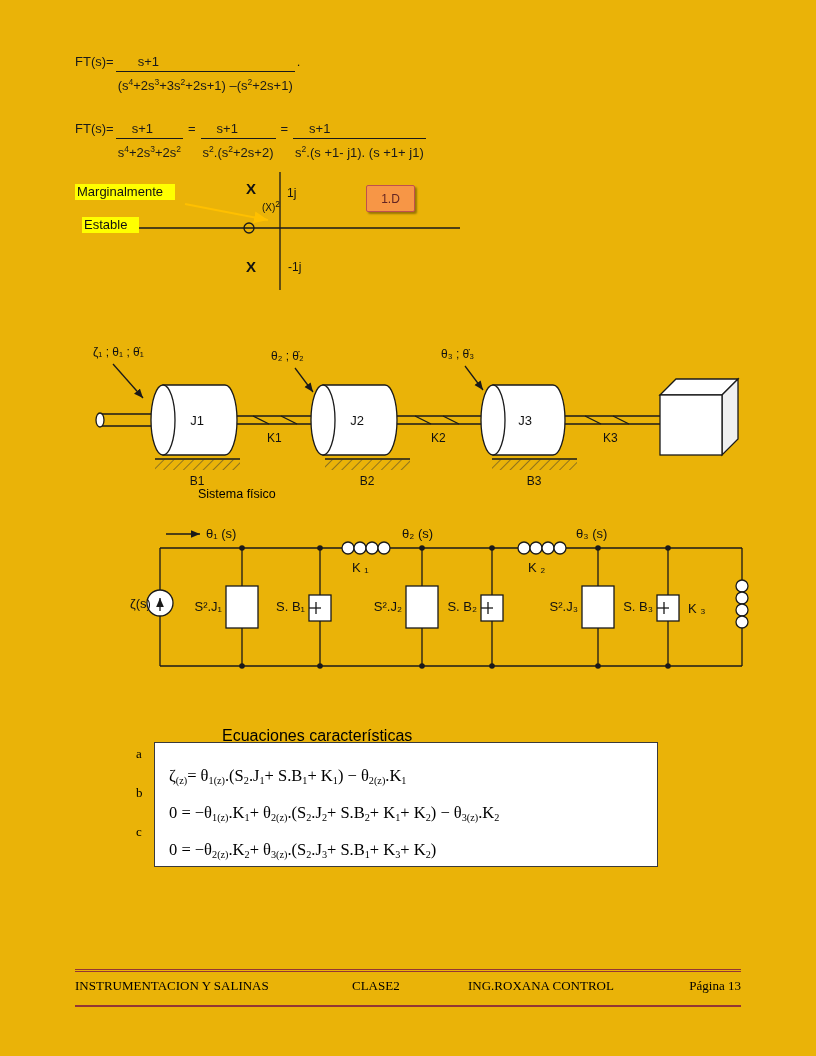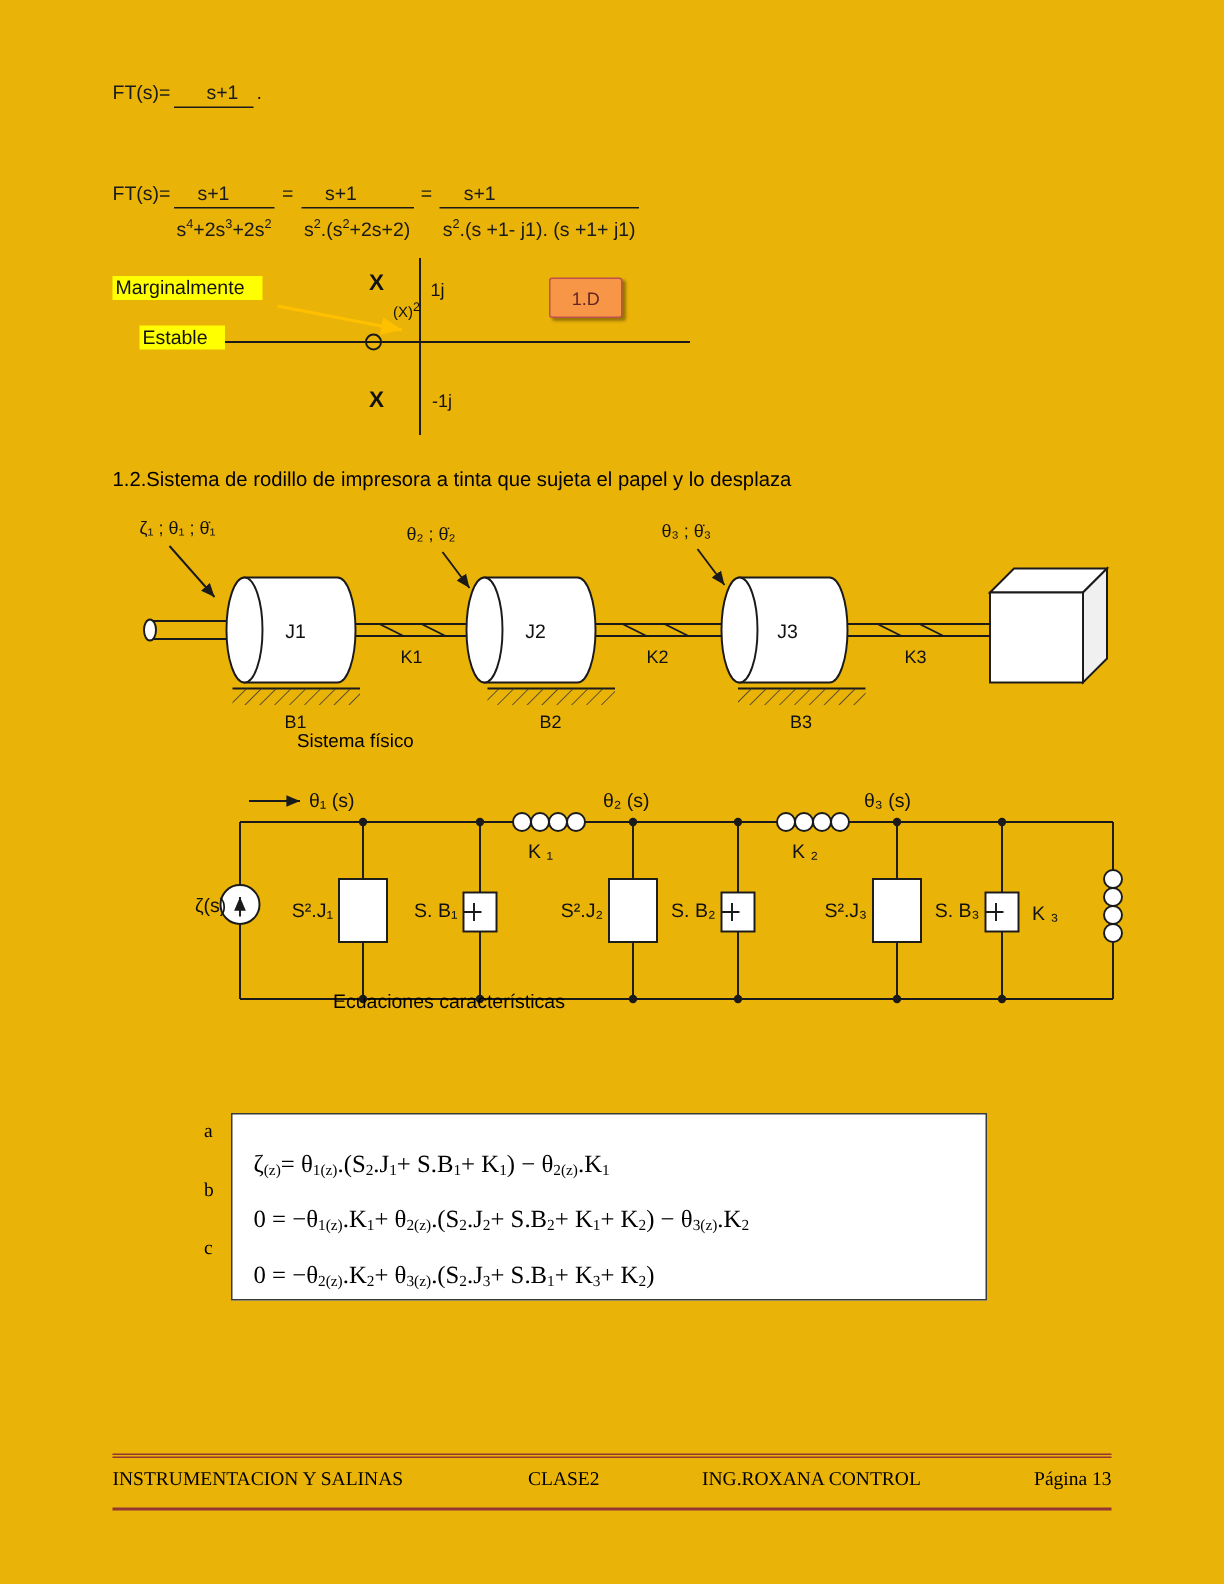--- a/index.html
+++ b/index.html
@@ -52,20 +52,21 @@
 </style>
 </head>
 <body>
 
 <div class="page">
 
   <div class="abs formula" style="left:75px; top:53px;">
     <span>FT(s)=</span>
     <span class="frac">
       <span class="num">s+1</span>
+      <span class="den">(s<sup>4</sup>+2s<sup>3</sup>+3s<sup>2</sup>+2s+1) –(s<sup>2</sup>+2s+1)</span>
     </span>
     <span>.</span>
   </div>
 
   <div class="abs formula" style="left:75px; top:120px;">
     <span>FT(s)=</span>
     <span class="frac f2">
       <span class="num">s+1</span>
       <span class="den">s<sup>4</sup>+2s<sup>3</sup>+2s<sup>2</sup></span>
     </span>
@@ -90,30 +91,29 @@
         <marker id="ahY" markerWidth="9" markerHeight="8" refX="7" refY="3" orient="auto">
           <path d="M0,0 L7,3 L0,6 Z" class="yellow-fill"></path>
         </marker>
       </defs>
       <line class="ink" x1="210" y1="4" x2="210" y2="122"></line>
       <line class="ink" x1="390" y1="60" x2="48" y2="60" marker-end="url(#ahB)"></line>
       <circle class="ink" cx="179" cy="60" r="5" fill="#fff"></circle>
       <line class="yellow" x1="115" y1="36" x2="198" y2="52" marker-end="url(#ahY)"></line>
     </svg>
     <span class="abs hl" style="left:5px; top:16px;">Marginalmente</span>
-    <span class="abs hl" style="left:23px; top:49px;text-align:right;">Estable</span>
+    <span class="abs hl" style="left:12px; top:49px;text-align:right;">Estable</span>
     <span class="abs pp-x" style="left:176px; top:12px;">X</span>
     <span class="abs pp-j" style="left:217px; top:18px;">1j</span>
     <span class="abs" style="left:192px; top:31px; font-size:10px;">(X)<sup>2</sup></span>
     <span class="abs pp-x" style="left:176px; top:90px;">X</span>
     <span class="abs pp-j" style="left:218px; top:92px;">-1j</span>
     <span class="abs badge" style="left:296px; top:17px; width:47px; height:25px;">1.D</span>
   </div>
 
-  <div class="abs heading" style="left:75px; top:312px;">1.2.Sistema de rodillo de impresora a tinta que sujeta el papel y lo desplaza</div>
 
   <div class="abs" style="left:85px; top:340px; width:660px; height:160px;">
     <svg width="660" height="160" viewBox="0 0 660 160">
       <defs>
         <marker id="pmA" markerWidth="9" markerHeight="8" refX="7" refY="3" orient="auto">
           <path d="M0,0 L7,3 L0,6 Z" class="ink-fill"></path>
         </marker>
         <pattern id="hatchP" width="7" height="12" patternUnits="userSpaceOnUse" patternTransform="rotate(45)">
           <line x1="0" y1="0" x2="0" y2="12" stroke="#333" stroke-width="1"></line>
         </pattern>
@@ -304,21 +304,21 @@
         <circle cx="112" cy="148" r="2.8"></circle>
           <circle cx="190" cy="148" r="2.8"></circle>
         <circle cx="292" cy="148" r="2.8"></circle>
           <circle cx="362" cy="148" r="2.8"></circle>
         <circle cx="468" cy="148" r="2.8"></circle>
           <circle cx="538" cy="148" r="2.8"></circle>
       </g>
     </svg>
   </div>
 
-  <div class="abs caption" style="left:222px; top:660px; font-size:13px;">Ecuaciones características</div>
+  <div class="abs caption" style="left:222px; top:727px; font-size:16px;">Ecuaciones características</div>
 
   <div class="abs eqwrap" style="left:136px; top:742px;">
     <div class="eqtags">
       <div class="eqtag">a</div>
       <div class="eqtag">b</div>
       <div class="eqtag">c</div>
     </div>
     <div class="eqbox">
       <div class="eqrow">ζ<sub>(z)</sub> = θ<sub>1(z)</sub>.(S<sup>2</sup>.J<sub>1</sub> + S.B<sub>1</sub> + K<sub>1</sub>) − θ<sub>2(z)</sub>.K<sub>1</sub></div>
       <div class="eqrow">0 = −θ<sub>1(z)</sub>.K<sub>1</sub> + θ<sub>2(z)</sub>.(S<sup>2</sup>.J<sub>2</sub> + S.B<sub>2</sub> + K<sub>1</sub> + K<sub>2</sub>) − θ<sub>3(z)</sub>.K<sub>2</sub></div>

